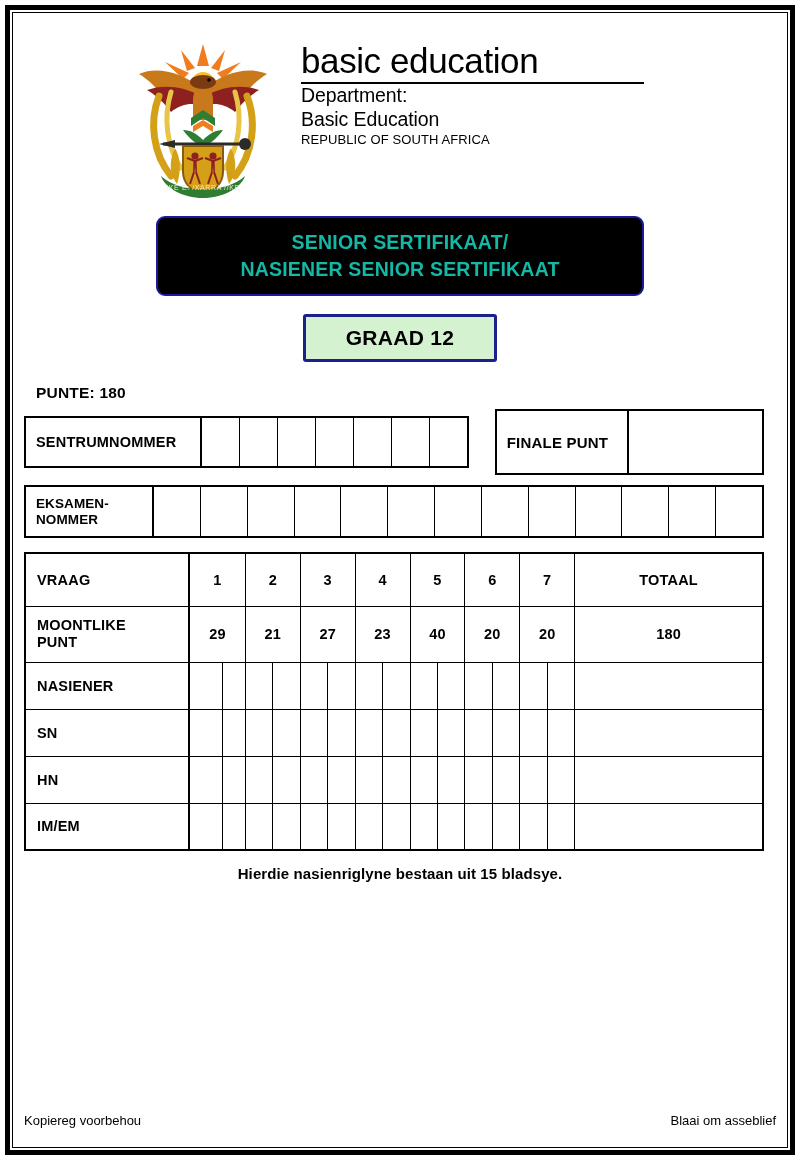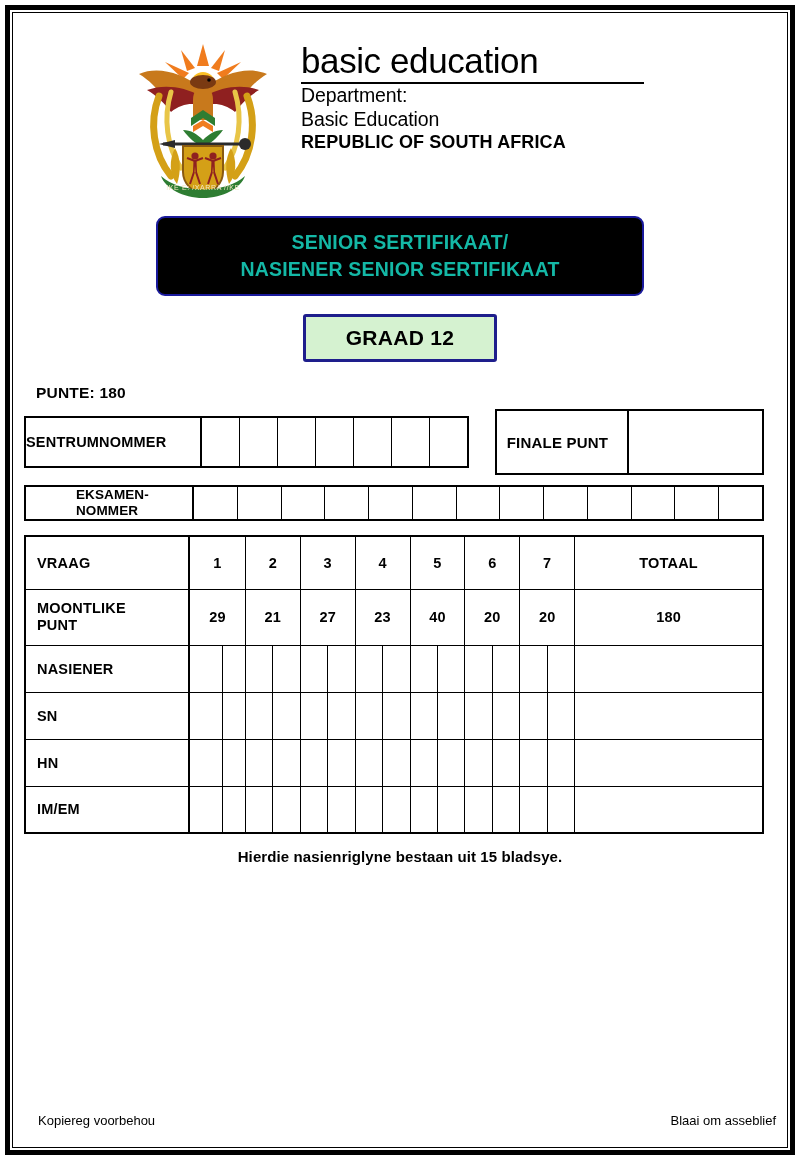--- a/index.html
+++ b/index.html
@@ -67,22 +67,22 @@
     border-bottom: 2.6px solid #000;
     width: 343px;
   }
   .wm-line {
     font-size: 19.5px;
     font-weight: 400;
     line-height: 1.22;
     letter-spacing: -0.1px;
   }
   .wm-bold {
-    font-size: 18px;
-    font-weight: 700;
+    font-size: 13px;
+    font-weight: 400;
     line-height: 1.22;
     letter-spacing: 0.1px;
   }
 
   
   .cert-banner {
     margin: 16px auto 0;
     width: 488px;
     min-height: 80px;
     background: #000000;
@@ -155,20 +155,21 @@
   .centre-box {
     display: flex;
     border: 2.6px solid #000;
     height: 52px;
     width: 446px;
   }
   .centre-label {
     width: 176px;
     display: flex;
     align-items: center;
+    padding-left: 10px;
     font-size: 14.5px;
     font-weight: 700;
     letter-spacing: 0.2px;
     border-right: 2.2px solid #000;
   }
   .cells { display: flex; flex: 1; }
   .cell {
     flex: 1;
     border-right: 1.6px solid #000;
   }
@@ -191,24 +192,23 @@
     font-weight: 700;
     letter-spacing: 0.2px;
     border-right: 2.2px solid #000;
   }
   .final-value { flex: 1; }
 
   
   .exam-box {
     display: flex;
     border: 2.6px solid #000;
-    height: 36px;
+    height: 53px;
     width: 740px;
     margin: 10px 0 8px 6px;
-    padding-left: 40px;
   }
   .exam-label {
     width: 128px;
     display: flex;
     flex-direction: column;
     justify-content: center;
     padding-left: 10px;
     font-size: 13.5px;
     font-weight: 700;
     line-height: 1.18;
@@ -247,21 +247,21 @@
   
   .pages-note {
     margin-top: 14px;
     text-align: center;
     font-size: 15px;
     font-weight: 700;
     letter-spacing: 0.1px;
   }
   .footer {
     position: absolute;
-    left: 20px;
+    left: 6px;
     right: 6px;
     bottom: 14px;
     display: flex;
     justify-content: space-between;
     font-size: 13px;
     font-weight: 400;
   }
 </style>
 </head>
 <body>

